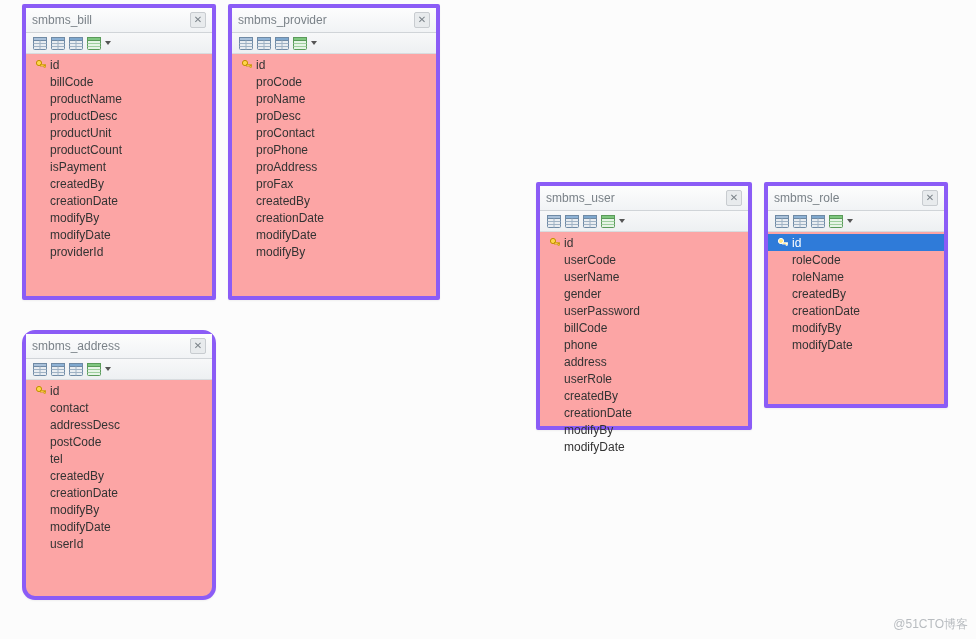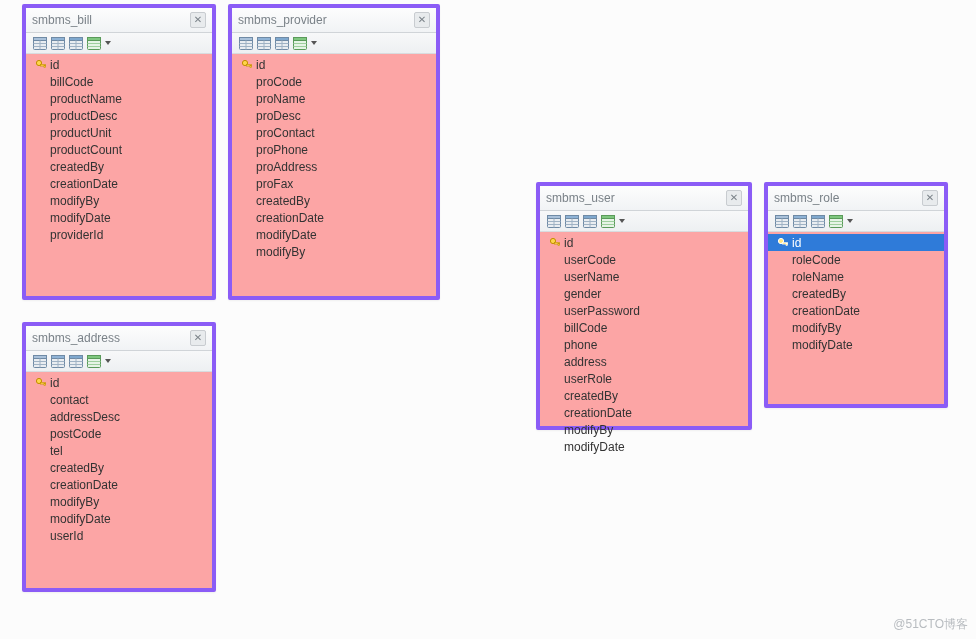--- a/index.html
+++ b/index.html
@@ -162,20 +162,24 @@
       <div class="field-row">
         <span class="key-slot"></span>
         <span>productUnit</span>
       </div>
       <div class="field-row">
         <span class="key-slot"></span>
         <span>productCount</span>
       </div>
       <div class="field-row">
         <span class="key-slot"></span>
+        <span>isPayment</span>
+      </div>
+      <div class="field-row">
+        <span class="key-slot"></span>
         <span>createdBy</span>
       </div>
       <div class="field-row">
         <span class="key-slot"></span>
         <span>creationDate</span>
       </div>
       <div class="field-row">
         <span class="key-slot"></span>
         <span>modifyBy</span>
       </div>
@@ -284,21 +288,21 @@
         <span class="key-slot"></span>
         <span>modifyDate</span>
       </div>
       <div class="field-row">
         <span class="key-slot"></span>
         <span>modifyBy</span>
       </div>
     </div>
 </div>
 
-<div class="panel" style="left: 22px; top: 322px; width: 194px; height: 270px;">
+<div class="panel" style="left: 22px; top: 330px; width: 194px; height: 270px; border-radius: 13px;">
   <div class="titlebar">
     <span>smbms_address</span>
     <span class="close">✕</span>
   </div>
   <div class="toolbar">
       <span class="ticon">
         <svg width="14" height="13" viewBox="0 0 14 13">
     <rect x="0.5" y="0.5" width="13" height="12" rx="1" fill="#e9edf1" stroke="#6f8aa5"></rect>
     <rect x="0.5" y="0.5" width="13" height="3" fill="#a9c1da" stroke="#6f8aa5"></rect>
     <line x1="0.5" y1="6.5" x2="13.5" y2="6.5" stroke="#9fb2c4"></line>

